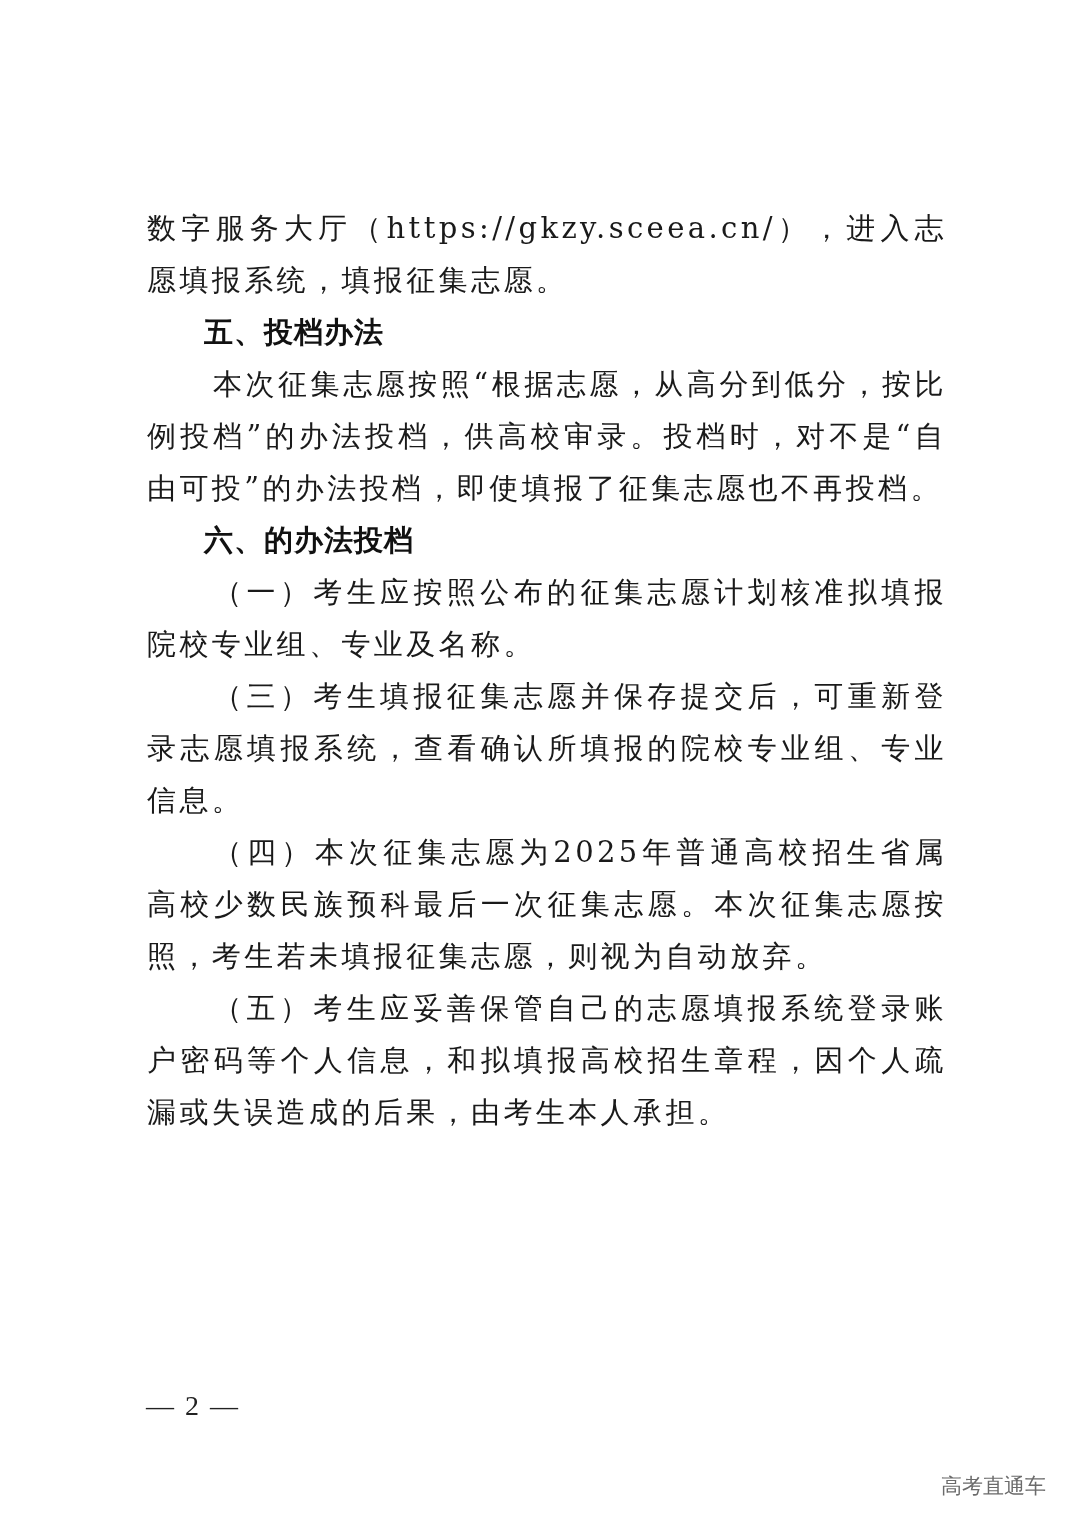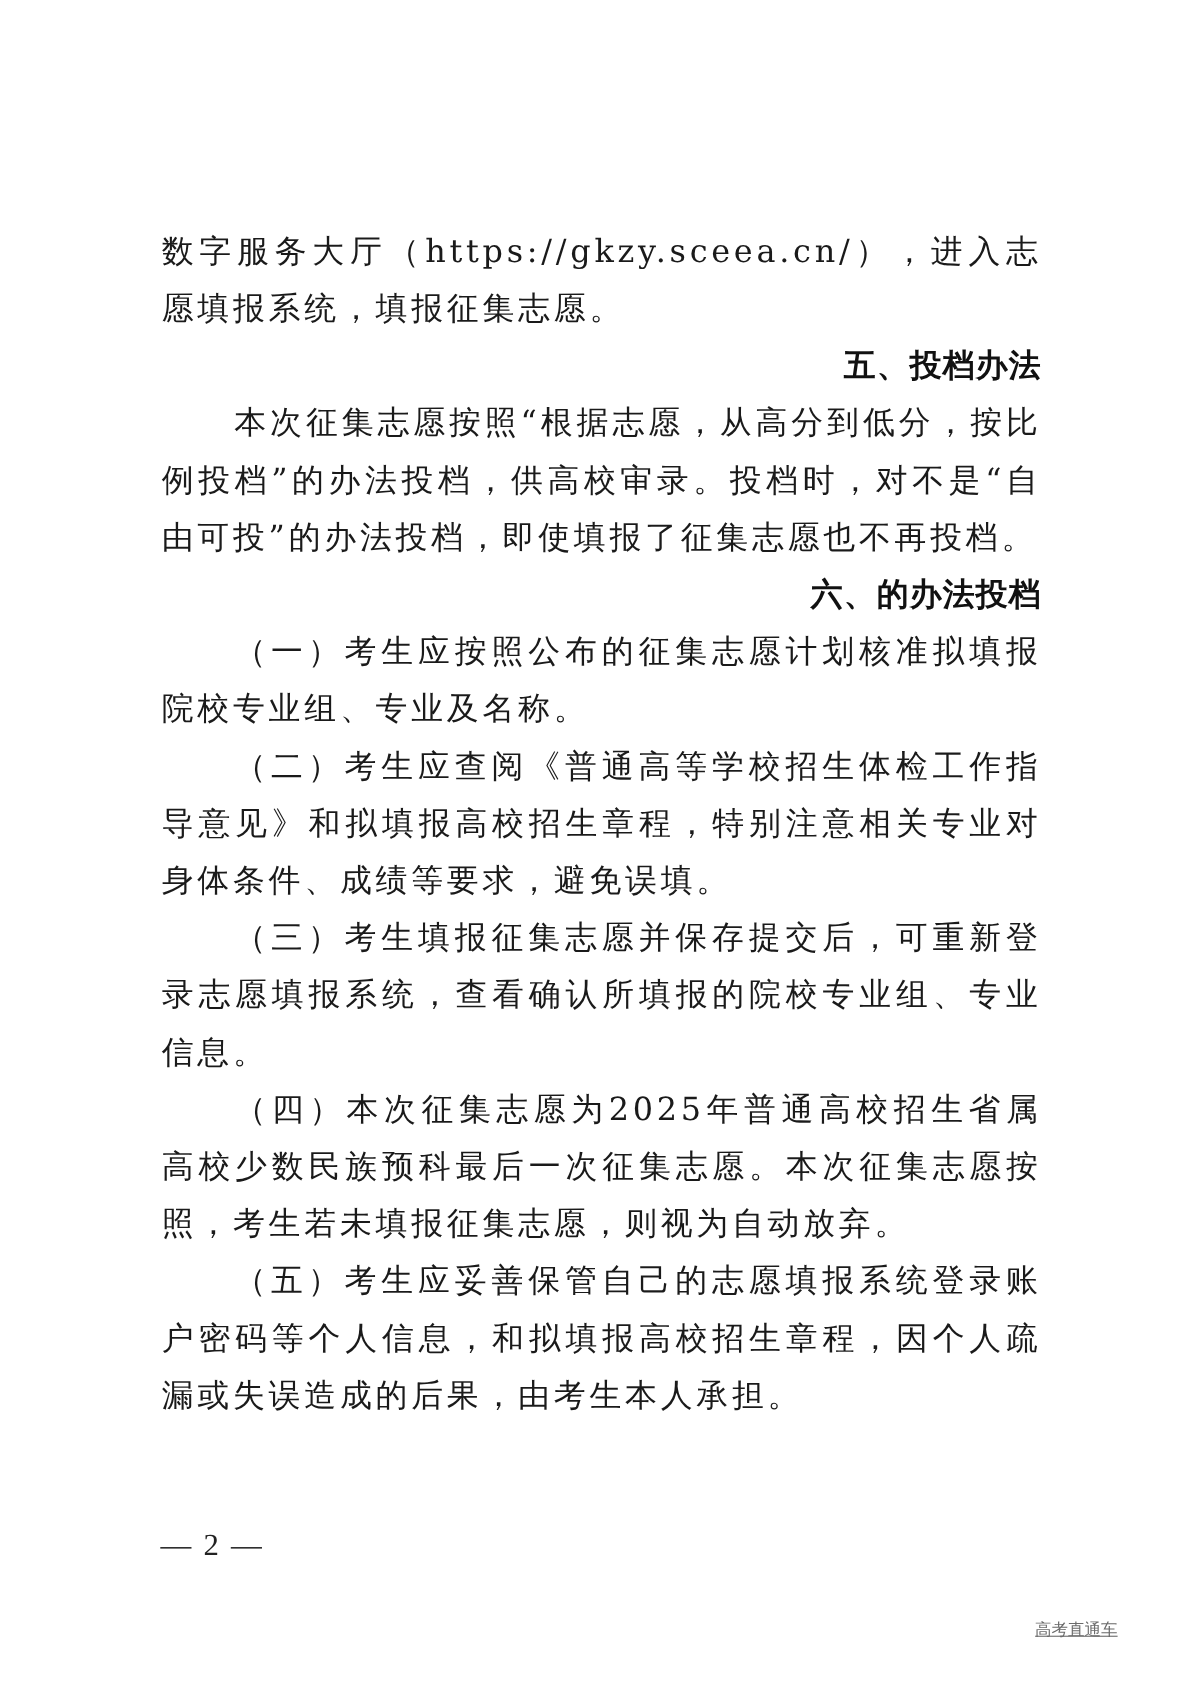--- a/index.html
+++ b/index.html
@@ -7,42 +7,41 @@
     .page {
       position: absolute; left: 147px; top: 202px; width: 800px;
       font-family: "DejaVu Serif", "Liberation Serif", serif;
       color: #1a1a1a; font-size: 29px; line-height: 52px;
     }
     .para { margin: 0; text-align: justify; text-align-last: left; letter-spacing: 3.4px; }
     .indent { text-indent: 66px; }
     .heading {
       margin: 0; text-indent: 57px;
       font-family: "DejaVu Sans", "Liberation Sans", sans-serif;
-      font-weight: bold; font-size: 29px; letter-spacing: 1px; color: #111; text-align: right;
+      font-weight: bold; font-size: 29px; letter-spacing: 1px; color: #111;
     }
     .pageno {
       position: absolute; left: 146px; top: 1390px;
       font-family: "Liberation Serif", "DejaVu Serif", serif;
       font-size: 28px; color: #222; letter-spacing: 2px;
     }
     .watermark {
       position: absolute; left: 941px; top: 1472px;
       font-family: "DejaVu Sans", "Liberation Sans", sans-serif;
-      font-size: 15px; color: #6b6b6b; letter-spacing: 0px; text-decoration: underline;
+      font-size: 21px; color: #6b6b6b; letter-spacing: 0px;
     }
   </style>
 </head>
 <body>
 
 <div class="page">
   <p class="para">数字服务大厅（https://gkzy.sceea.cn/），进入志愿填报系统，填报征集志愿。</p>
   <p class="heading">五、投档办法</p>
   <p class="para indent">本次征集志愿按照“根据志愿，从高分到低分，按比例投档”的办法投档，供高校审录。投档时，对不是“自由可投”的办法投档，即使填报了征集志愿也不再投档。</p>
   <p class="heading">六、的办法投档</p>
   <p class="para indent">（一）考生应按照公布的征集志愿计划核准拟填报院校专业组、专业及名称。</p>
-  <p class="para indent">（二）考生应查阅《普通高等学校招生体检工作指导意见》和拟填报高校招生章程，特别注意相关专业对身体条件、成绩等要求，避免误填。</p>
   <p class="para indent">（三）考生填报征集志愿并保存提交后，可重新登录志愿填报系统，查看确认所填报的院校专业组、专业信息。</p>
   <p class="para indent">（四）本次征集志愿为2025年普通高校招生省属高校少数民族预科最后一次征集志愿。本次征集志愿按照，考生若未填报征集志愿，则视为自动放弃。</p>
   <p class="para indent">（五）考生应妥善保管自己的志愿填报系统登录账户密码等个人信息，和拟填报高校招生章程，因个人疏漏或失误造成的后果，由考生本人承担。</p>
 </div>
 
 <div class="pageno">— 2 —</div>
 <div class="watermark">高考直通车</div>
 
 </body></html>

